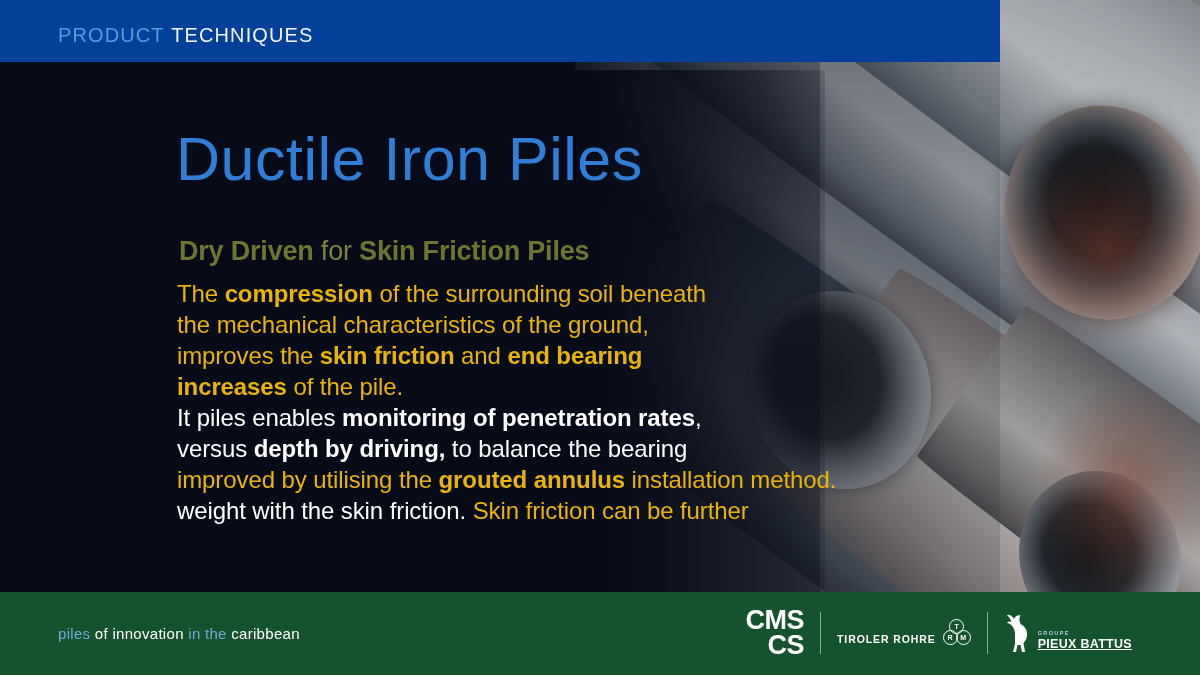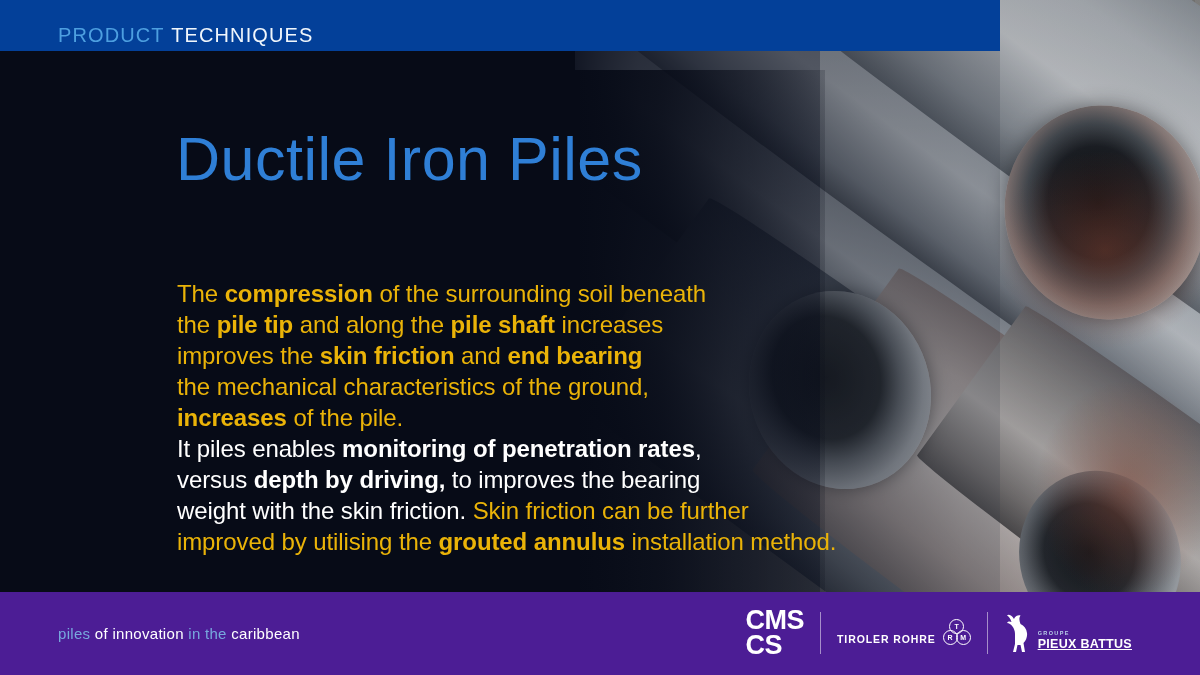--- a/index.html
+++ b/index.html
@@ -111,52 +111,52 @@
     position:absolute; left:0; top:70px; width:580px; bottom:83px;
     background:#070b17;
   }
   .blend-slab {
     position:absolute; left:575px; top:70px; width:250px; bottom:83px;
     background:linear-gradient(90deg, rgba(7,11,23,.97) 0%, rgba(7,11,23,.80) 35%, rgba(7,11,23,.48) 70%, rgba(7,11,23,.18) 100%);
   }
 
   
   .header-bar {
-    position:absolute; left:0; top:0; width:1000px; height:51px;
+    position:absolute; left:0; top:0; width:1000px; height:62px;
     background:#034099;
     z-index:6;
   }
   .header-title {
     position:absolute; left:58px; top:24px;
     font-size:20px; letter-spacing:1.1px; font-weight:400;
     white-space:nowrap;
   }
   .ht-a { color:#4d9fe0; }
   .ht-b { color:#f0f6fc; }
 
   
   .footer-bar {
     position:absolute; left:0; bottom:0; width:1200px; height:83px;
-    background:#4c1d95;
+    background:#14532d;
     z-index:6;
   }
   .tagline {
     position:absolute; left:58px; top:33px;
     font-size:15px; letter-spacing:.3px; white-space:nowrap;
   }
   .tg-dim { color:#77a8dd; }
   .tg-br  { color:#ffffff; }
 
   .logos {
     position:absolute; right:68px; top:12px;
     display:flex; align-items:center; height:58px;
   }
   .logo-cms {
     color:#fff; font-weight:bold; line-height:.93;
-    font-size:27px; letter-spacing:-.5px; text-align:left;
+    font-size:27px; letter-spacing:-.5px; text-align:right;
   }
   .logo-div {
     width:1px; height:42px; background:rgba(255,255,255,.5);
     margin:0 16px;
   }
   .logo-trm { display:flex; align-items:center; }
   .trm-txt {
     color:#fff; font-weight:bold; font-size:10.5px; letter-spacing:.9px;
     margin-right:7px;
     margin-top:12px;
@@ -241,31 +241,33 @@
   <div class="header-bar">
     <div class="header-title">
       <span class="ht-a">PRODUCT</span><span class="ht-b">&nbsp;</span><span class="ht-b">TECHNIQUES</span>
     </div>
   </div>
 
   <div class="content">
 
     <div class="slide-title">Ductile Iron Piles</div>
 
+    <div class="subtitle">
+      <span>Dry Driven</span><span class="reg"> for </span><span>Skin Friction Piles</span>
+    </div>
 
     <div class="body-text" id="body-text">
         <div class="ln"><span class="green">The </span><span class="green b">compression</span><span class="green"> of the surrounding soil beneath</span></div>
-        <div class="ln"><span class="green">the </span><span class="green b">pile tip</span><span class="green"> and along the </span><span class="green b">pile shaft</span><span class="green"> increases</span></div>
+        <div class="ln"><span class="green">the mechanical characteristics of the ground,</span></div>
         <div class="ln"><span class="green">improves the </span><span class="green b">skin friction</span><span class="green"> and </span><span class="green b">end bearing</span></div>
-        <div class="ln"><span class="green">the mechanical characteristics of the ground,</span></div>
         <div class="ln"><span class="green b">increases</span><span class="green"> of the pile.</span></div>
         <div class="ln"><span class="white">It piles enables </span><span class="white b">monitoring of penetration rates</span><span class="white">,</span></div>
-        <div class="ln"><span class="white">versus </span><span class="white b">depth by driving,</span><span class="white"> to improves the bearing</span></div>
+        <div class="ln"><span class="white">versus </span><span class="white b">depth by driving,</span><span class="white"> to balance the bearing</span></div>
+        <div class="ln"><span class="green">improved by utilising the </span><span class="green b">grouted annulus</span><span class="green"> installation method.</span></div>
         <div class="ln"><span class="white">weight with the skin friction.  </span><span class="green">Skin friction can be further</span></div>
-        <div class="ln"><span class="green">improved by utilising the </span><span class="green b">grouted annulus</span><span class="green"> installation method.</span></div>
       </div>
 
   </div>
 
   <div class="footer-bar">
 
     <div class="tagline">
       <span class="tg-dim">piles </span><span class="tg-br">of innovation </span><span class="tg-dim">in the </span><span class="tg-br">caribbean</span>
     </div>
 

